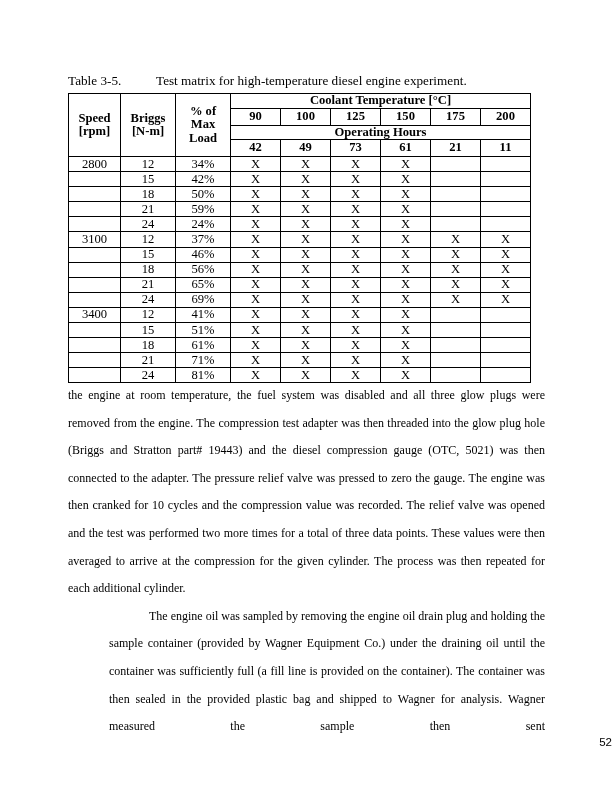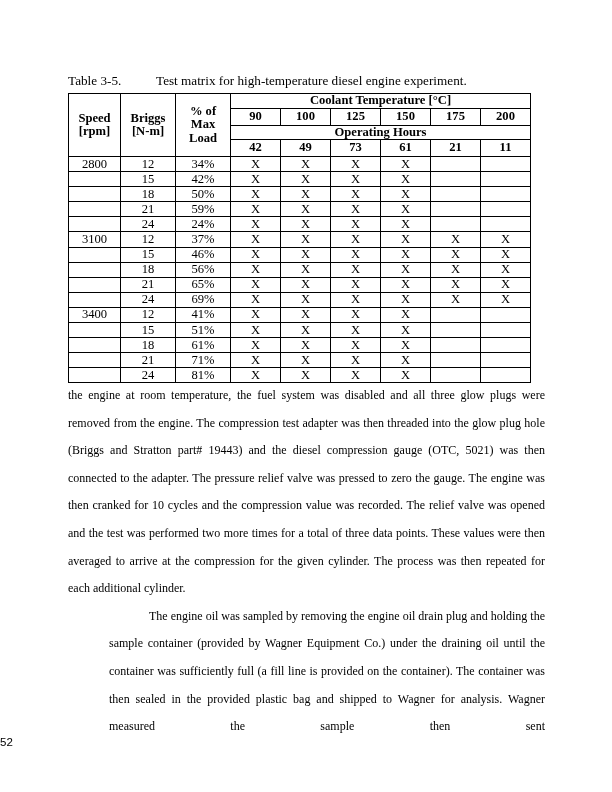--- a/index.html
+++ b/index.html
@@ -70,21 +70,21 @@
   .body-text p { margin: 0; }
   .body-text p.indented { text-indent: 40px; }
   .body-text p.runs-on { text-align-last: justify; margin-left: 41px; }
 
   
   .page-footer {
     position: absolute;
     left: 0;
     right: 0;
     top: 736px;
-    text-align: left;
+    text-align: right;
     font-family: "Liberation Sans", "DejaVu Sans", sans-serif;
     font-size: 11.5px;
   }
 </style>
 </head>
 <body>
 
 <div class="page">
 
   <div class="caption">

